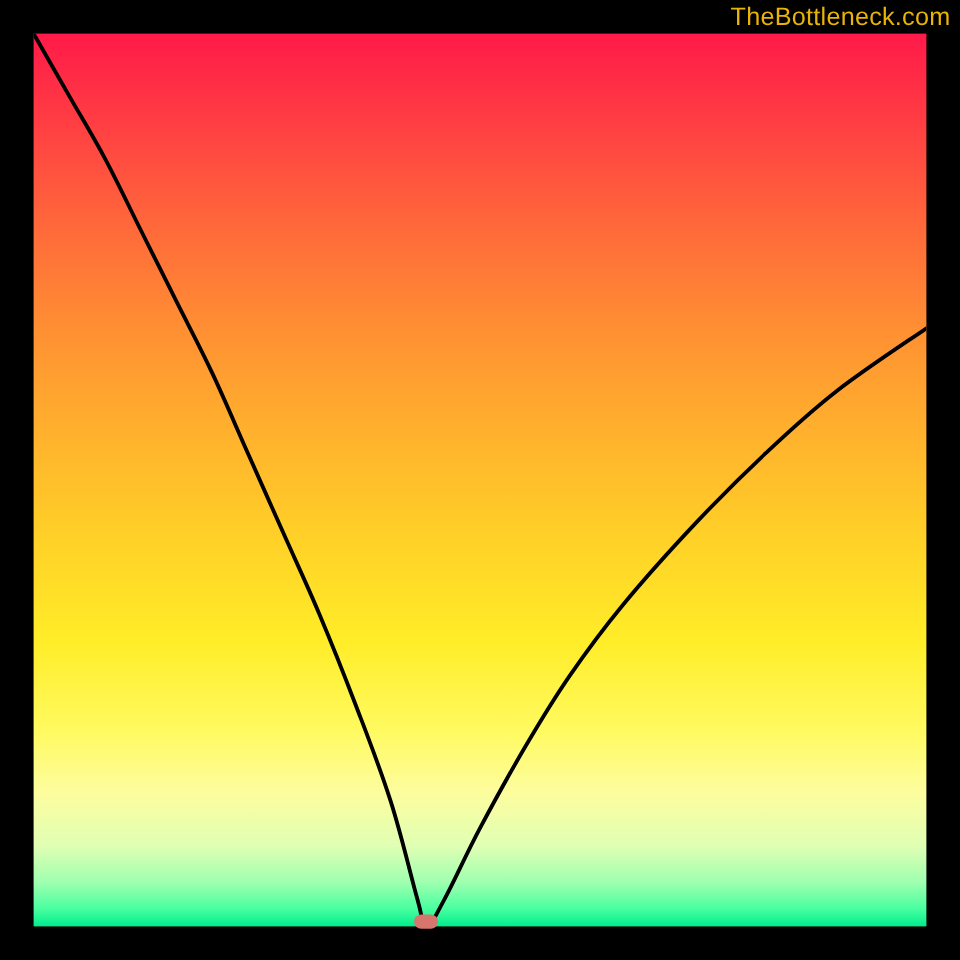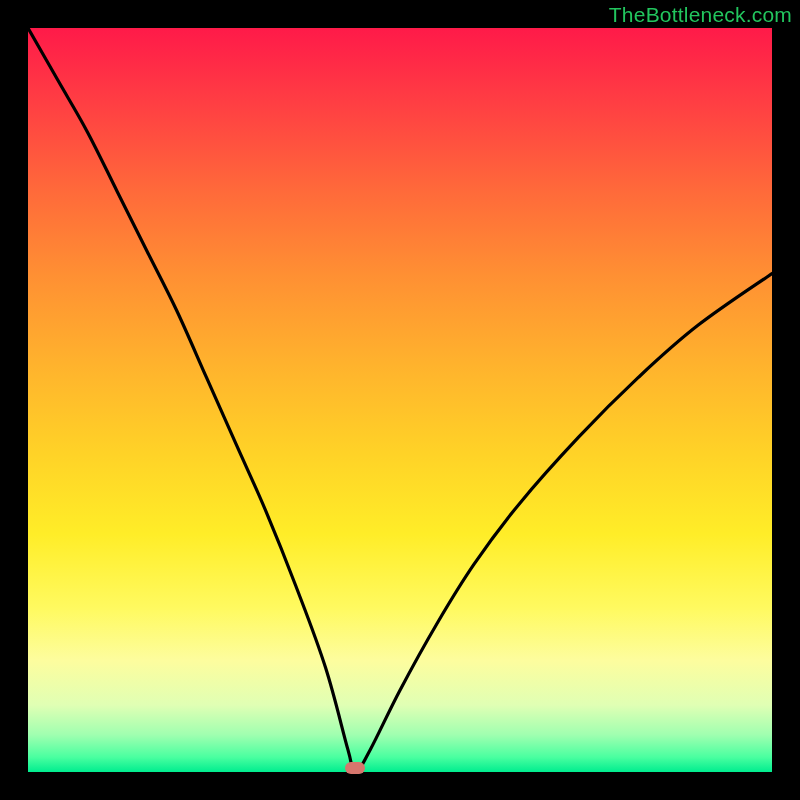--- a/index.html
+++ b/index.html
@@ -38,21 +38,21 @@
       #e0ffb4 91%,
       #a0ffb0 95%,
       #4affa0 98%,
       #00ed8f 100%
     );
   }
   .watermark {
     position: absolute;
     top: 3px;
     right: 8px;
-    color: #22c55e;
+    color: #eab308;
     font-size: 21px;
     letter-spacing: 0.2px;
     font-weight: 400;
   }
   svg.curve {
     position: absolute;
     left: 0;
     top: 0;
     width: 744px;
     height: 744px;

